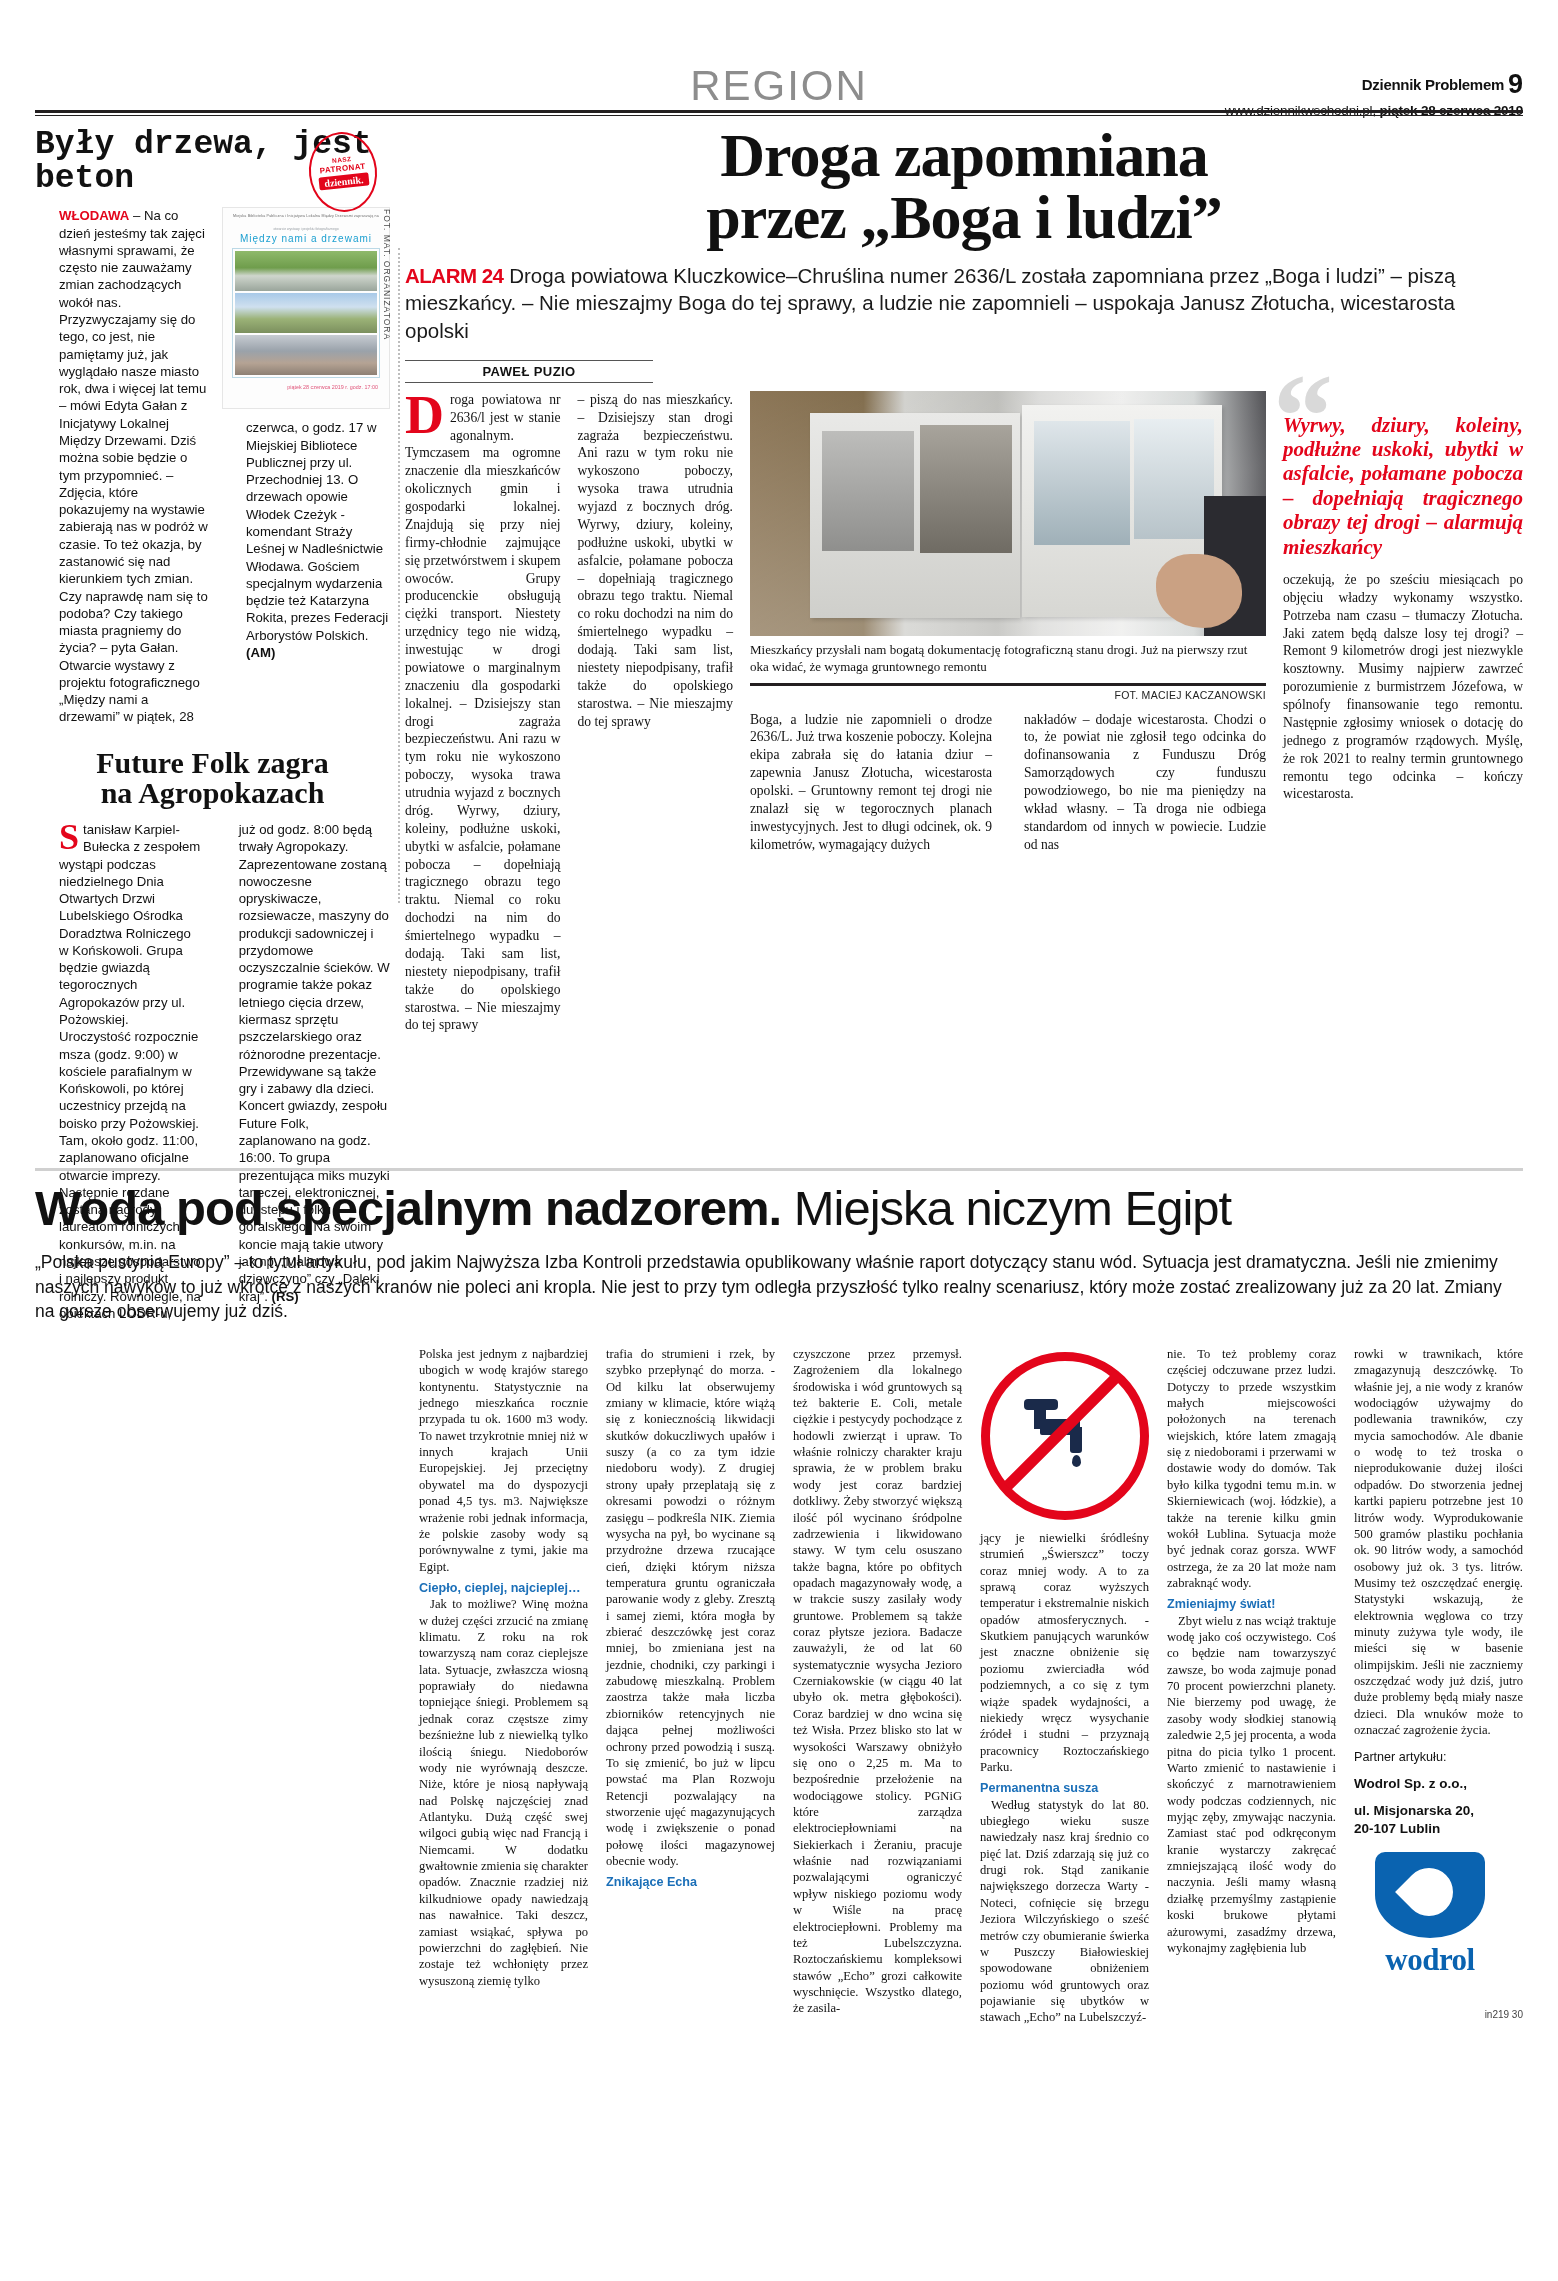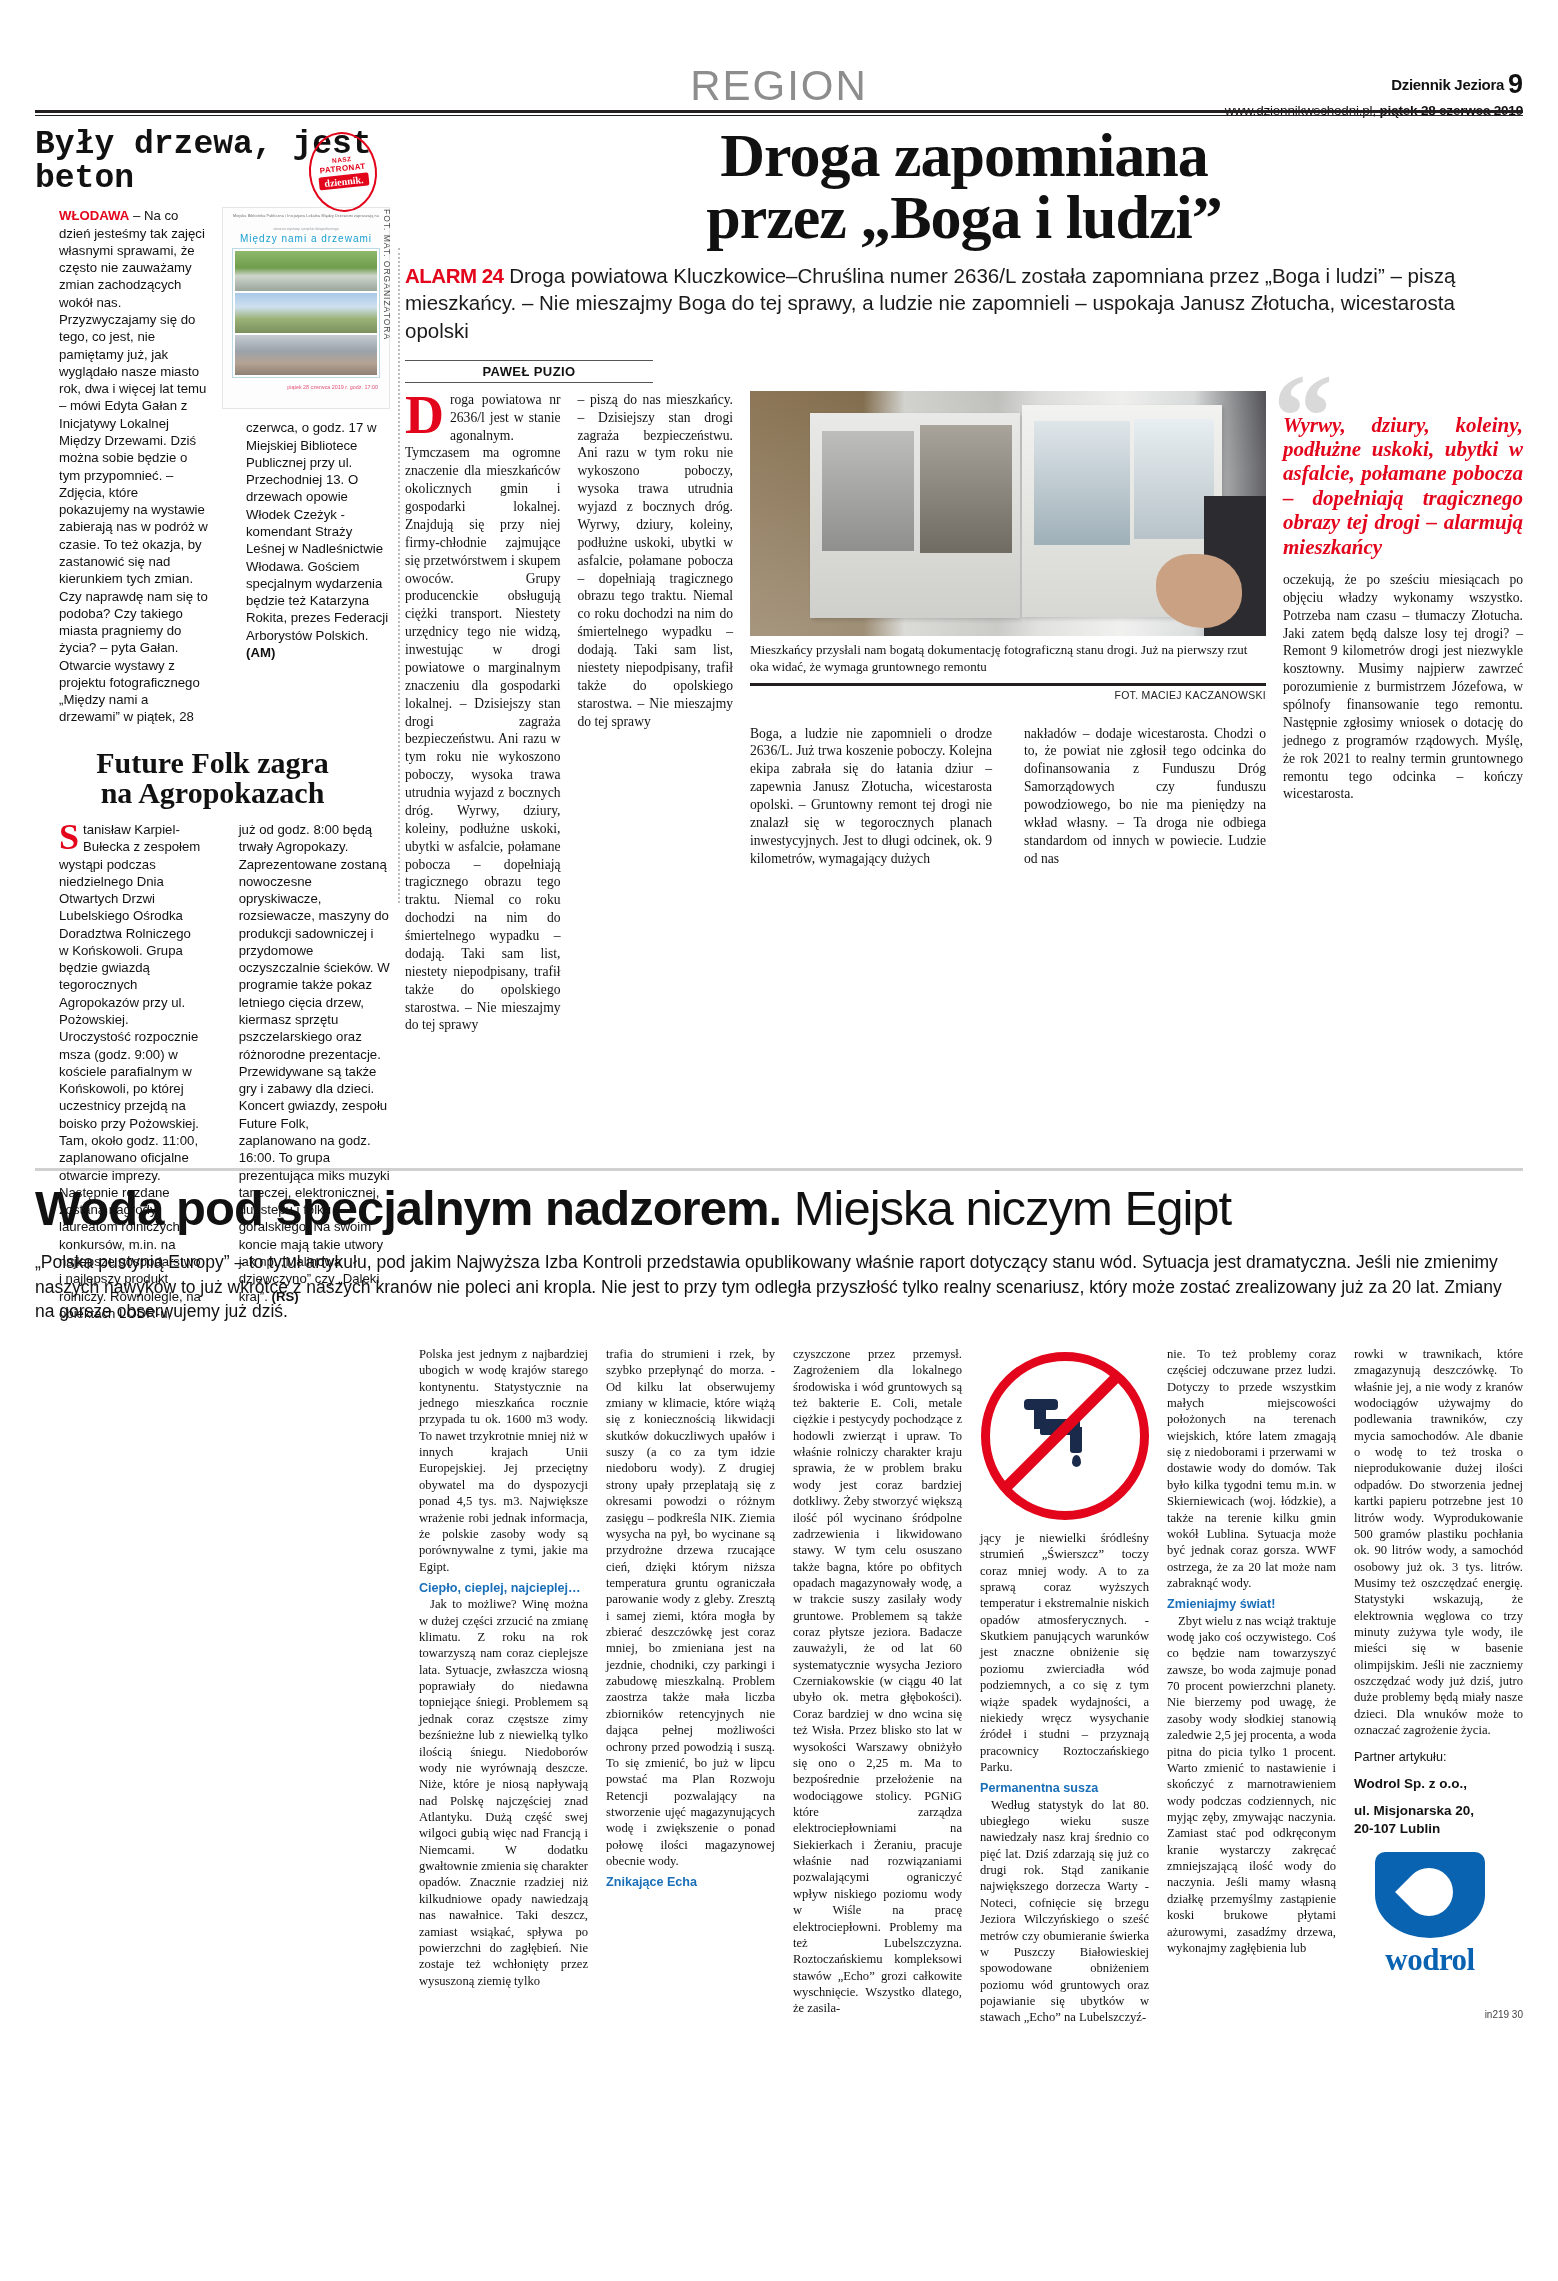--- a/index.html
+++ b/index.html
@@ -209,21 +209,21 @@
 </style>
 </head>
 <body>
 
 <div class="page">
 
   <div class="masthead">
     <div class="section-name">REGION</div>
     <div class="mast-right">
       <div>
-        <span class="mast-paper">Dziennik Jeziora</span><span class="mast-pageno">9</span>
+        <span class="mast-paper">Dziennik Problemem</span><span class="mast-pageno">9</span>
       </div>
       <div class="mast-sub">
         <span class="site">www.dziennikwschodni.pl,</span>
         <span class="date">piątek 28 czerwca 2019</span>
       </div>
     </div>
     <div class="rule-thick"></div>
     <div class="rule-thin"></div>
   </div>
 
@@ -331,21 +331,21 @@
               <div class="ph p2"></div>
               <div class="ph p3"></div>
               <div class="ph p4"></div>
               <div class="sleeve"></div>
               <div class="hand"></div>
             </div>
             <div class="caption">Mieszkańcy przysłali nam bogatą dokumentację fotograficzną stanu drogi. Już na pierwszy rzut oka widać, że wymaga gruntownego remontu</div>
             <div class="cap-rule"></div>
             <div class="cap-credit">FOT. MACIEJ KACZANOWSKI</div>
 
-            <div class="maincols" style="margin-top:24px;gap:32px;">
+            <div class="maincols" style="margin-top:10px;gap:32px;">
               <div class="mcol serif">
                 <p>Boga, a ludzie nie zapomnieli o drodze 2636/L. Już trwa koszenie poboczy. Kolejna ekipa zabrała się do łatania dziur – zapewnia Janusz Złotucha, wicestarosta opolski. – Gruntowny remont tej drogi nie znalazł się w tegorocznych planach inwestycyjnych. Jest to długi odcinek, ok. 9 kilometrów, wymagający dużych</p>
               </div>
               <div class="mcol serif">
                 <p>nakładów – dodaje wicestarosta.
 Chodzi o to, że powiat nie zgłosił tego odcinka do dofinansowania z Funduszu Dróg Samorządowych czy funduszu powodziowego, bo nie ma pieniędzy na wkład własny.
 – Ta droga nie odbiega standardom od innych w powiecie. Ludzie od nas</p>
               </div>
             </div>
           </div>

